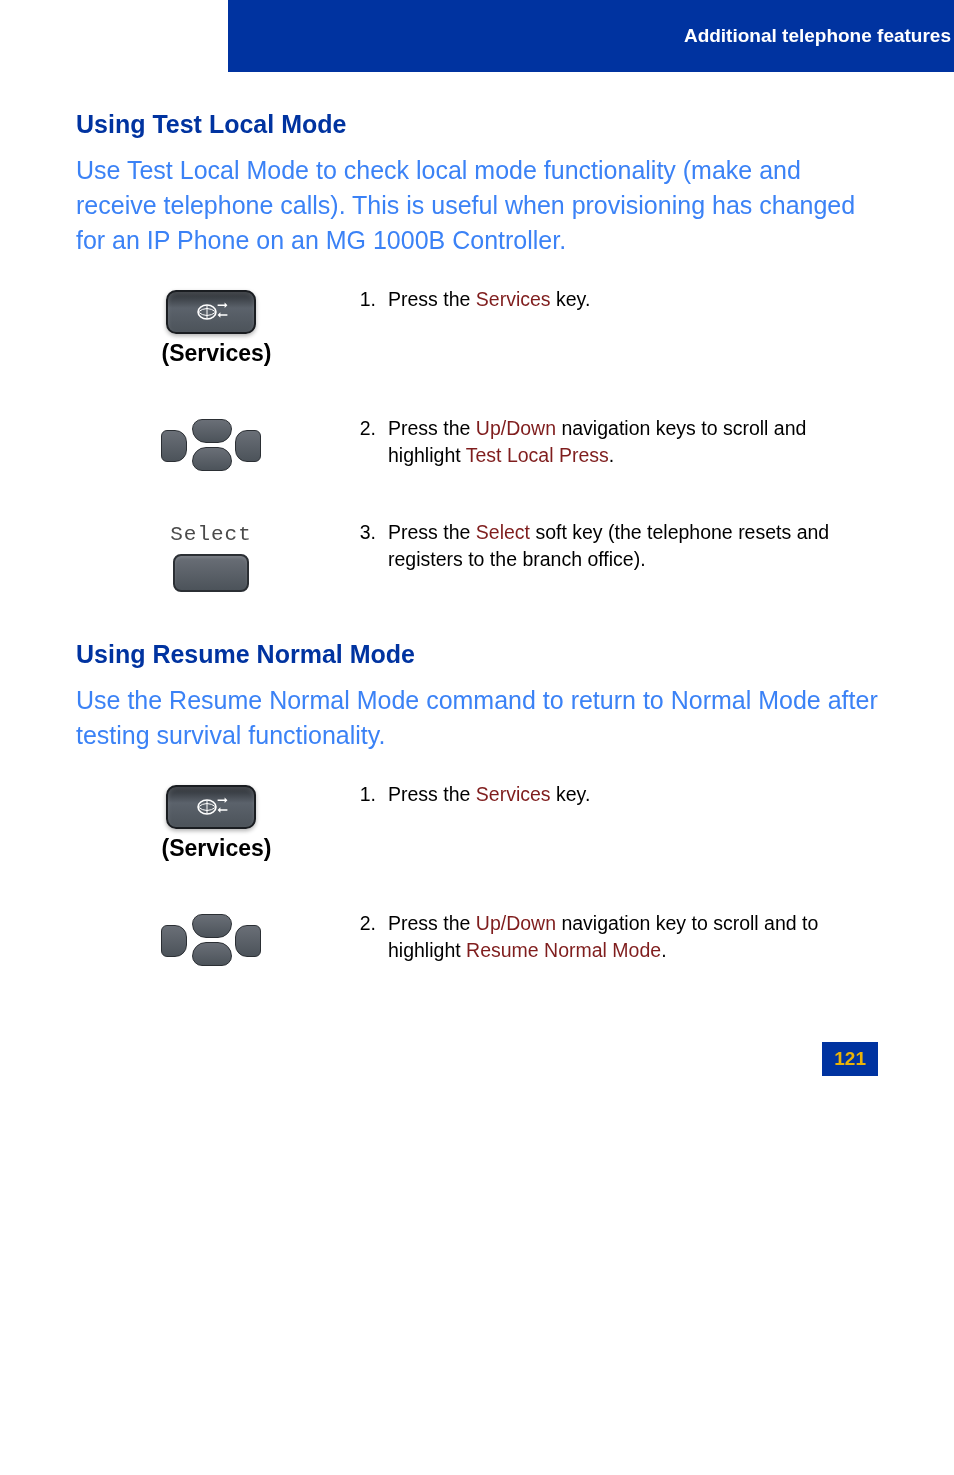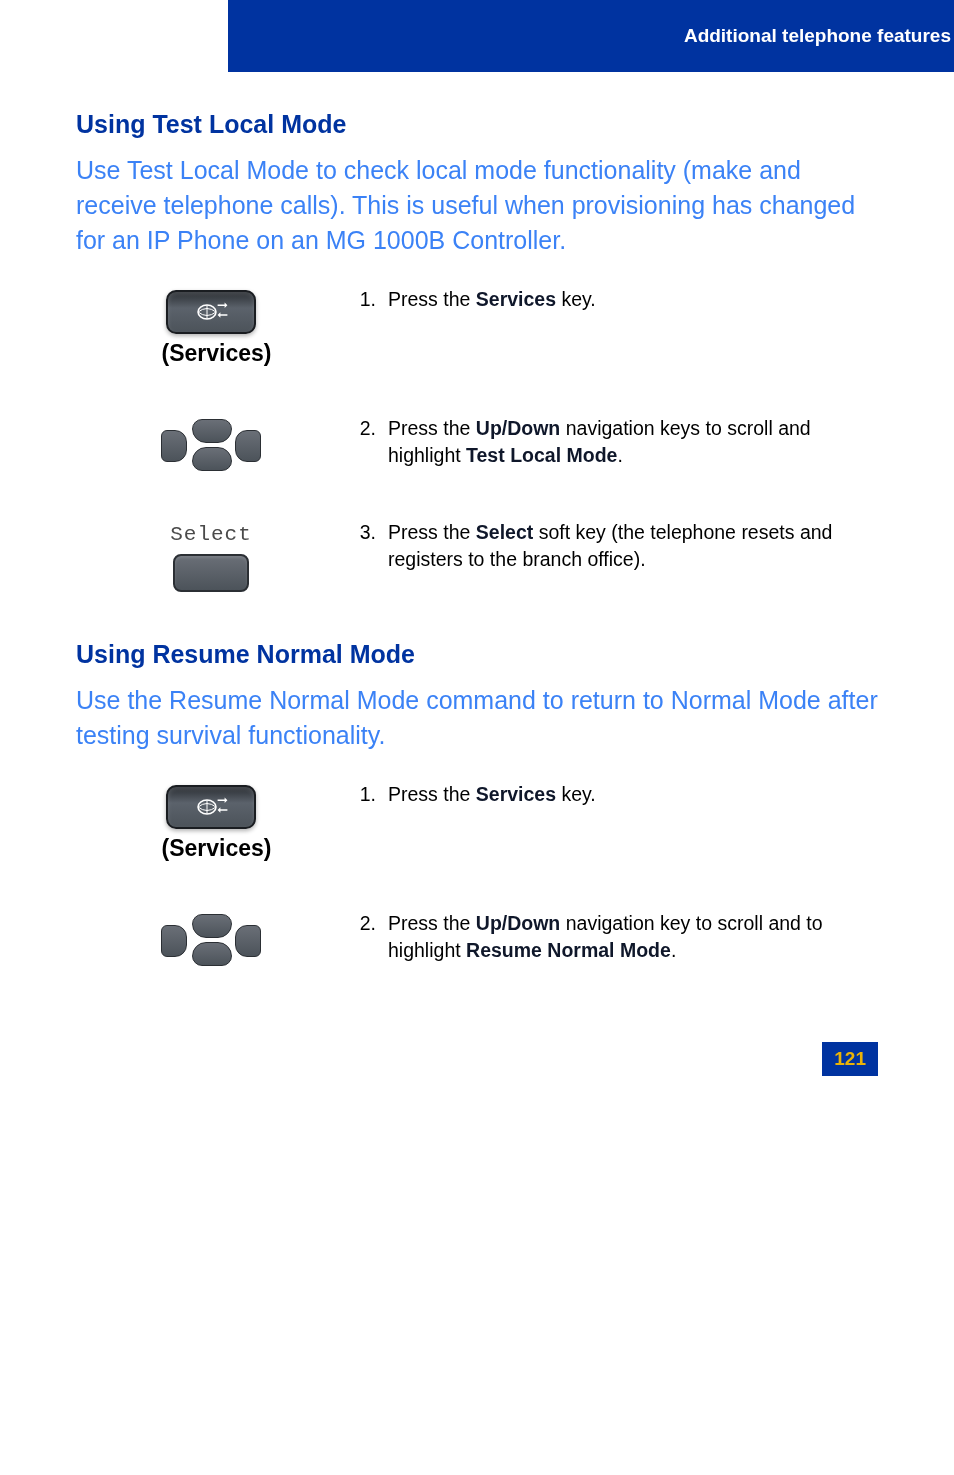--- a/index.html
+++ b/index.html
@@ -69,22 +69,22 @@
   .step-num {
     width: 30px;
     flex-shrink: 0;
     text-align: right;
     padding-right: 12px;
   }
   .step-body {
     flex: 1;
   }
   .keyword {
-    color: #0f172a;
-    font-weight: bold;
+    color: #7f1d1d;
+    font-weight: normal;
   }
   .services-button {
     width: 86px;
     height: 40px;
     border-radius: 10px;
     background: linear-gradient(to bottom, #2a2e33 0%, #5b626b 40%, #4c535a 100%);
     border: 2px solid #1a1d21;
     display: flex;
     align-items: center;
     justify-content: center;
@@ -190,21 +190,21 @@
       <div class="nav-cluster">
         <div class="nav-btn nav-left"></div>
         <div class="nav-btn nav-right"></div>
         <div class="nav-btn nav-up"></div>
         <div class="nav-btn nav-down"></div>
       </div>
     </div>
     <div class="step-text-col">
       <div class="step-num">2.</div>
       <div class="step-body">
-        <span>Press the </span><span class="keyword">Up/Down</span><span> navigation keys to scroll and highlight </span><span class="keyword">Test Local Mode</span><span>.</span>
+        <span>Press the </span><span class="keyword">Up/Down</span><span> navigation keys to scroll and highlight </span><span class="keyword">Test Local Press</span><span>.</span>
       </div>
     </div>
   </div>
 
   <div class="step-row">
     <div class="step-icon-col">
       <div class="select-label">Select</div>
       <div class="soft-key"></div>
     </div>
     <div class="step-text-col">

